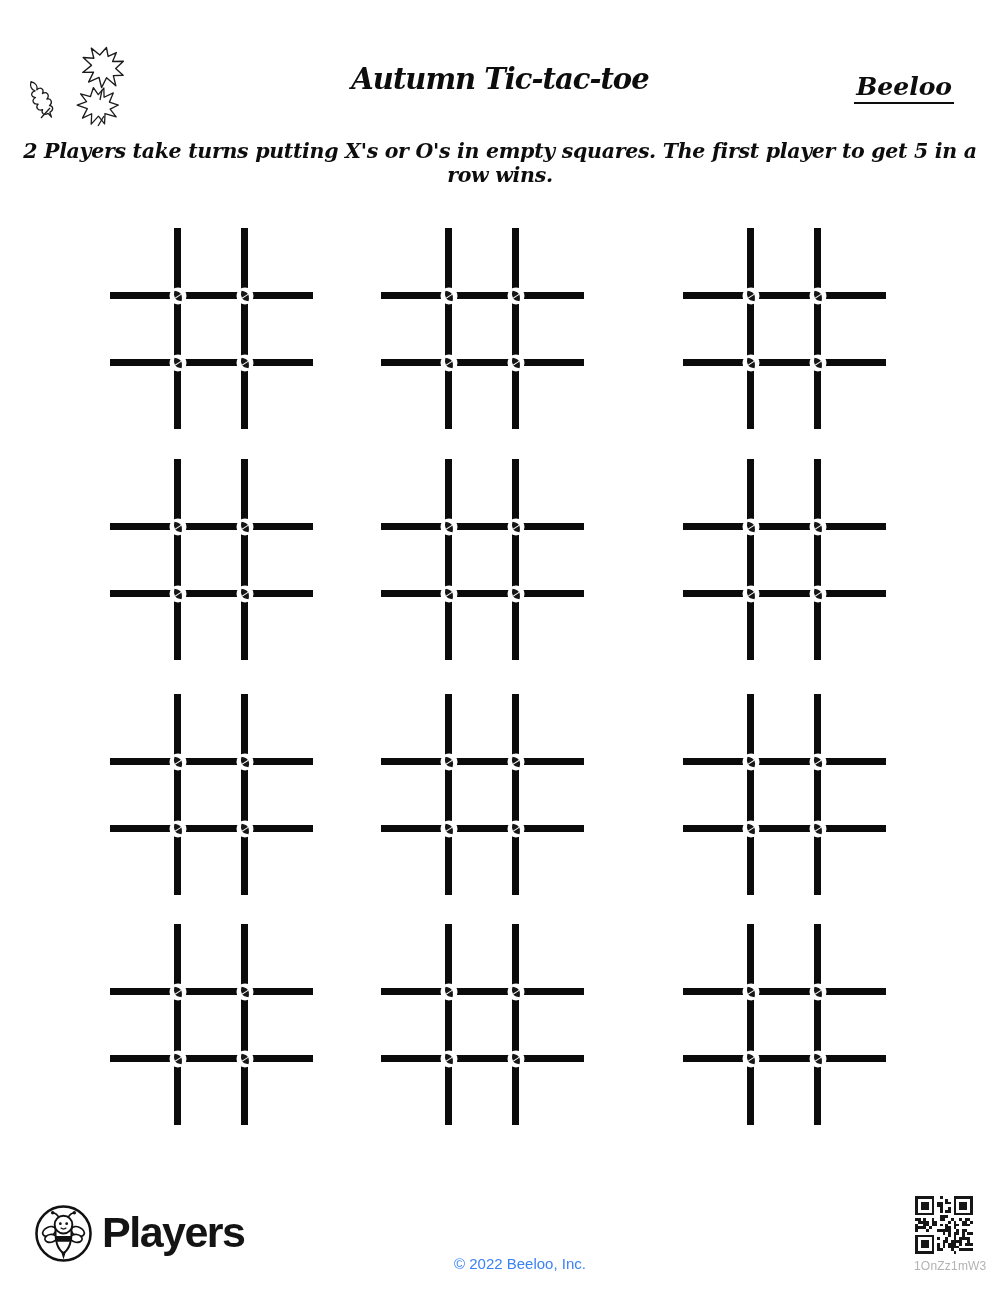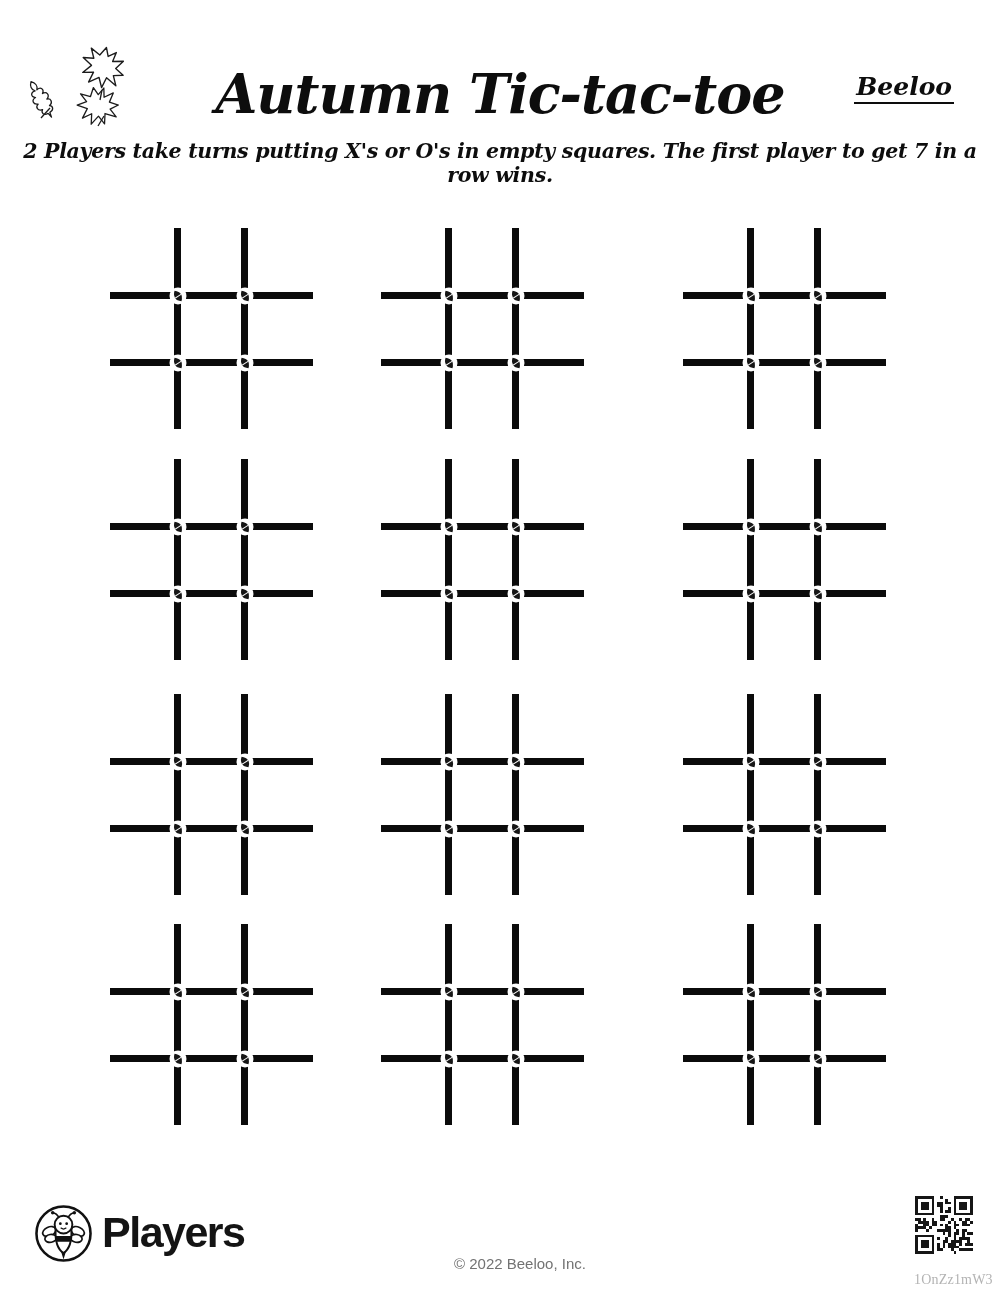--- a/index.html
+++ b/index.html
@@ -10,21 +10,21 @@
     font-family:"DejaVu Serif",serif;
     overflow:hidden;
     margin:0 auto;
   }
 
   
   .leaves{position:absolute;left:26px;top:46px;width:112px;height:86px;}
   .page-title{
     position:absolute;left:0;right:0;top:62px;
     text-align:center;
-    font-size:54px;font-style:italic;font-weight:bold;
+    font-size:29px;font-style:italic;font-weight:bold;
     letter-spacing:-1px;color:#0d0d0d;
   }
   .thanks-link{
     position:absolute;top:72px;right:46px;
     font-size:25px;font-style:italic;font-weight:bold;color:#0d0d0d;
     border-bottom:2.5px solid #0d0d0d;padding:0 2px 1px 2px;
     cursor:pointer;text-decoration:none;
   }
   .instructions{
     position:absolute;left:0;right:0;top:139px;
@@ -58,26 +58,26 @@
 
   
   .bee-logo{position:absolute;left:34px;top:1204px;width:59px;height:59px;}
   .brand-word{
     position:absolute;left:102px;top:1208px;
     font-family:"Liberation Sans",sans-serif;font-weight:bold;
     font-size:43px;letter-spacing:-1.5px;color:#141414;
   }
   .copyright{
     position:absolute;left:0;right:0;top:1255px;text-align:center;
-    font-family:"Liberation Sans",sans-serif;font-size:15px;color:#737373;margin-left:40px;
+    font-family:"Liberation Sans",sans-serif;font-size:15px;color:#3b82f6;margin-left:40px;
   }
   .qr-block{position:absolute;left:914px;top:1196px;width:60px;text-align:center;}
   .qr-caption{
-    display:block;margin-top:14px;
-    font-family:Liberation Serif, serif;font-size:14px;color:#b3b3b3;
+    display:block;margin-top:1px;
+    font-family:Liberation Sans, sans-serif;font-size:12px;color:#b3b3b3;
     letter-spacing:0.2px;
   }
 </style>
 </head>
 <body>
 
 <div class="page">
 
   <svg class="leaves" viewBox="0 0 112 86" fill="none" stroke="#1c1c1c" stroke-width="1.3" stroke-linejoin="round">
     <defs>
@@ -89,21 +89,21 @@
     <use href="#maple" transform="translate(52,40) rotate(-14 20 20)" fill="#fff"></use>
     <path d="M15 72 L24 62"></path>
     <path d="M76 44 L74 54"></path>
     <path d="M72 80 L78 70"></path>
   </svg>
 
   <div class="page-title">Autumn Tic-tac-toe</div>
 
   <a class="thanks-link">Beeloo</a>
 
-  <div class="instructions">2 Players take turns putting X's or O's in empty squares. The first player to get 7 in a row wins.</div>
+  <div class="instructions">2 Players take turns putting X's or O's in empty squares. The first player to get 5 in a row wins.</div>
 
   <div class="boards-area">
       <div class="board" style="left: 110px; top: 228px;">
         <div class="hline a"></div>
         <div class="hline b"></div>
         <div class="vline a"></div>
         <div class="vline b"></div>
         <div class="node" style="left:67.5px;top:67.5px">
           <span class="leaf"></span>
         </div>

